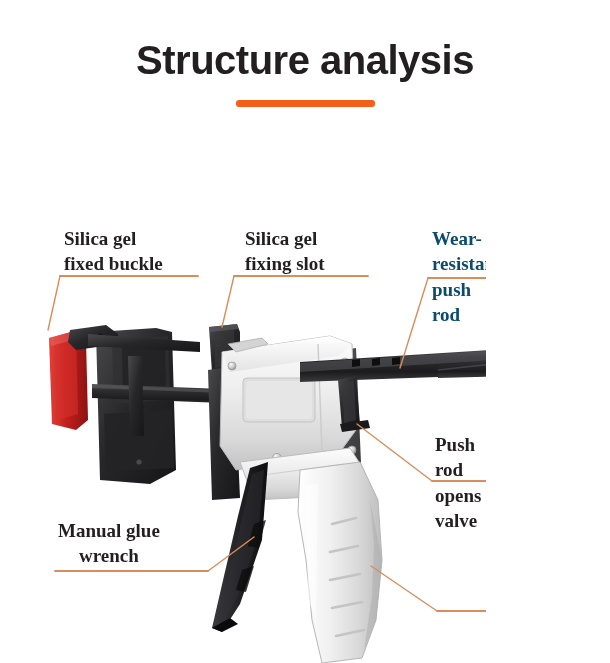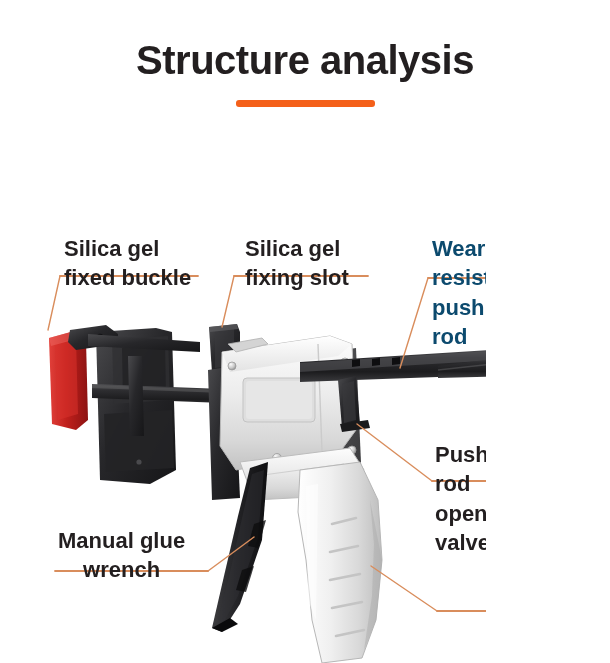--- a/index.html
+++ b/index.html
@@ -38,27 +38,26 @@
     margin: 18px auto 0 auto;
     width: 139px;
     height: 7px;
     border-radius: 3px;
     background: #f4601a;
   }
 
   
   .callout-label {
     position: absolute;
-    font-size: 22px;
+    font-size: 19px;
     font-weight: bold;
     color: #231f20;
     line-height: 1.33;
     white-space: pre-line;
-    font-family: Liberation Sans, sans-serif;
-    margin-top: 8px;
+    font-family: Liberation Serif, serif;
   }
   #label-silica-buckle { left: 64px;  top: 226px; }
   #label-silica-slot   { left: 245px; top: 226px; }
   #label-push-rod      { left: 432px; top: 226px; }
   #label-valve         { left: 435px; top: 432px; }
   #label-wrench        { left: 58px;  top: 518px; text-align: center; }
   #label-gun-handle    { left: 440px; top: 588px; }
 
   
   #leaders {

